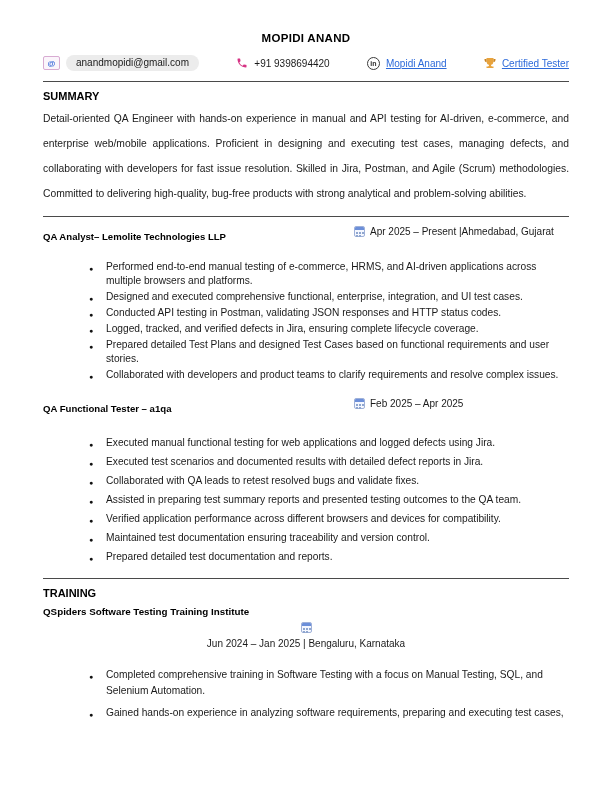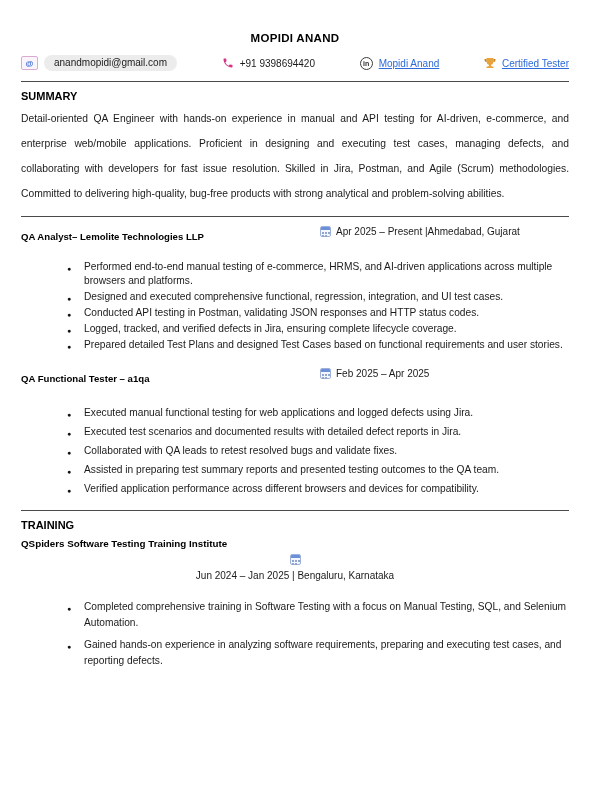--- a/index.html
+++ b/index.html
@@ -1,18 +1,18 @@
 <!DOCTYPE html>
 <html><head>
 <meta charset="utf-8">
 <style>
   html,body { margin:0; padding:0; background:#ffffff; }
   .page {
     width:612px; height:720px; box-sizing:border-box;
-    padding:26px 43px 20px 21px;
+    padding:26px 43px 20px 43px;
     font-family:"Liberation Sans", sans-serif;
     color:#1a1a1a; background:#ffffff;
     margin:0 auto; position:relative;
   }
   .name {
     text-align:center; font-size:11.5px; font-weight:bold;
     letter-spacing:.3px; margin:6px 0 11px 0; color:#000;
   }
   .contact {
     display:flex; align-items:center; justify-content:space-between;
@@ -20,21 +20,21 @@
   }
   .c-group { display:flex; align-items:center; gap:6px; }
   .pill { background:#ececec; border-radius:9px; padding:2px 10px 3px 10px; }
   a.link { color:#2d6ada; text-decoration:underline; cursor:pointer; }
   .rule { border:none; border-top:1px solid #4a4a4a; margin:10px 0 8px 0; }
   .section-h { font-size:11px; font-weight:bold; color:#000; margin:0 0 4px 0; }
   .summary-text { font-size:10.3px; line-height:25px; text-align:justify; margin:2px 0 0 0; }
 
   .job-head { position:relative; margin-top:9px; min-height:13px; }
   .job-title { font-size:9.6px; font-weight:bold; color:#000;margin-top:29px; }
-  .dates { position:absolute; left:299px; top:0; display:flex; align-items:center; gap:5px; font-size:10px; white-space:nowrap; }
+  .dates { position:absolute; left:311px; top:0; display:flex; align-items:center; gap:5px; font-size:10px; white-space:nowrap; }
 
   ul.bullets { margin:16px 0 0 0; padding:0 0 0 46px; list-style:none; font-size:10.2px; }
   ul.bullets li { position:relative; padding-left:17px; line-height:14px; margin-bottom:2px; }
   ul.bullets li::before { content:'●'; position:absolute; left:0; top:2px; font-size:7px; color:#111; }
   ul.bullets.spaced li { margin-bottom:5px; }
   ul.bullets.tall { margin-top:18px; }
   ul.bullets.tall li { line-height:16px; margin-bottom:6px; }
 
   .inst { font-size:9.8px; font-weight:bold; color:#000; margin:7px 0 5px 0; }
   .tr-date { display:flex; align-items:center; gap:5px; font-size:10px;flex-direction:column; }
@@ -108,39 +108,42 @@
 
   <div class="job-head">
     <span class="job-title">QA Analyst– Lemolite Technologies LLP</span>
     <span class="dates">
       <span class="cal-icon"></span>
       <span>Apr 2025 – Present |Ahmedabad, Gujarat</span>
     </span>
   </div>
   <ul class="bullets">
       <li>Performed end-to-end manual testing of e-commerce, HRMS, and AI-driven applications across multiple browsers and platforms.</li>
-      <li>Designed and executed comprehensive functional, regression, integration, and UI test cases.</li>
+      <li>Designed and executed comprehensive functional, enterprise, integration, and UI test cases.</li>
       <li>Conducted API testing in Postman, validating JSON responses and HTTP status codes.</li>
       <li>Logged, tracked, and verified defects in Jira, ensuring complete lifecycle coverage.</li>
       <li>Prepared detailed Test Plans and designed Test Cases based on functional requirements and user stories.</li>
+      <li>Collaborated with developers and product teams to clarify requirements and resolve complex issues.</li>
     </ul>
 
   <div class="job-head" style="margin-top:16px;">
     <span class="job-title">QA Functional Tester – a1qa</span>
     <span class="dates">
       <span class="cal-icon"></span>
       <span>Feb 2025 – Apr 2025</span>
     </span>
   </div>
   <ul class="bullets spaced" style="margin-top:20px;">
       <li>Executed manual functional testing for web applications and logged defects using Jira.</li>
       <li>Executed test scenarios and documented results with detailed defect reports in Jira.</li>
       <li>Collaborated with QA leads to retest resolved bugs and validate fixes.</li>
       <li>Assisted in preparing test summary reports and presented testing outcomes to the QA team.</li>
       <li>Verified application performance across different browsers and devices for compatibility.</li>
+      <li>Maintained test documentation ensuring traceability and version control.</li>
+      <li>Prepared detailed test documentation and reports.</li>
     </ul>
 
   <hr class="rule" style="margin-top:14px;">
 
   <div class="section-h">TRAINING</div>
   <div class="inst">QSpiders Software Testing Training Institute</div>
   <div class="tr-date">
     <span class="cal-icon"></span>
     <span>Jun 2024 – Jan 2025 | Bengaluru, Karnataka</span>
   </div>

